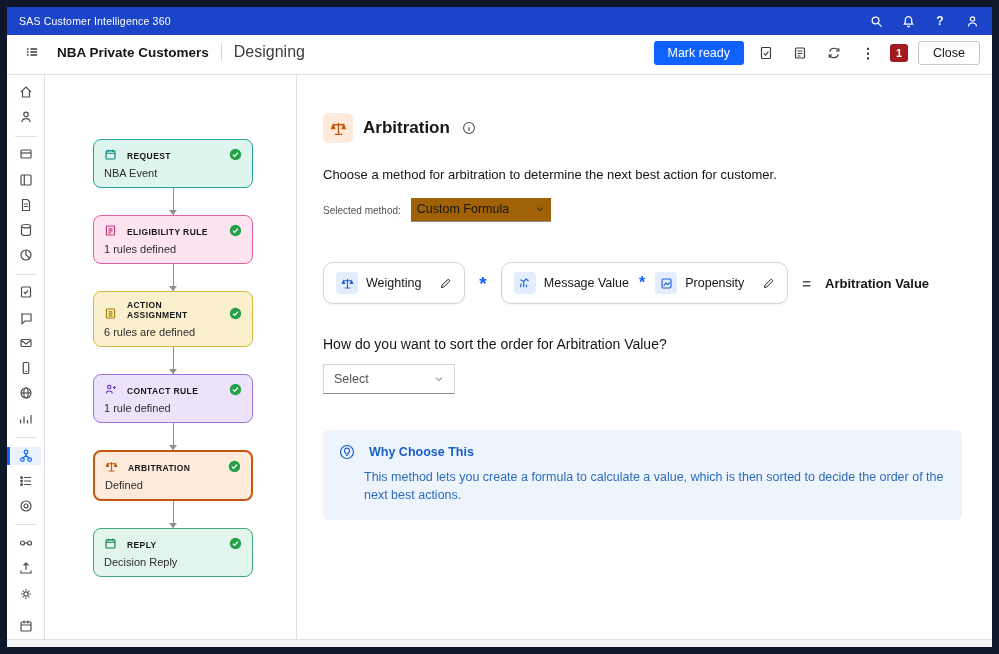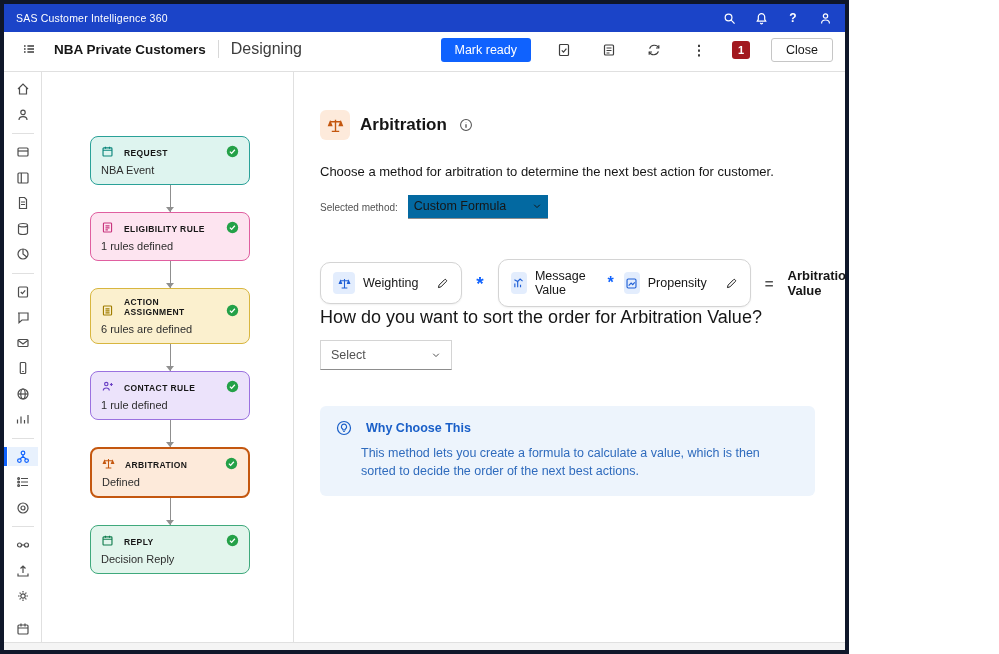--- a/index.html
+++ b/index.html
@@ -4,21 +4,21 @@
 <style>
   * { box-sizing: border-box; margin: 0; padding: 0; }
   html,body { width: 999px; height: 654px; }
   body {
     font-family: "Liberation Sans", sans-serif;
     font-size: 13px;
     color: #161616;
     background: #ffffff;
     overflow: hidden;
   }
-  .app { width: 849px; height: 654px; display: flex; flex-direction: column; border: 4px solid #0f172a; }
+  .app { width: 999px; height: 654px; display: flex; flex-direction: column; border: 7px solid #0f172a; }
 
   
   .topbar {
     height: 28px; background: #1b44c8; color: #fff;
     display: flex; align-items: center; justify-content: space-between;
     padding: 0 12px; flex: 0 0 auto;
   }
   .topbar-title { font-size: 10.5px; letter-spacing: .2px; }
   .topbar-right { display: flex; align-items: center; gap: 16px; }
   .tb-icon { display: inline-flex; width: 16px; height: 16px; align-items: center; justify-content: center; cursor: pointer; }
@@ -29,21 +29,21 @@
   .toolbar {
     height: 40px; background: #fff; border-bottom: 1px solid #e0e0e0;
     display: flex; align-items: flex-end; padding: 9px 12px; flex: 0 0 auto;
   }
   .toolbar-left { display: flex; align-items: center; gap: 12px; }
   .menu-btn { width: 26px; height: 26px; display: flex; align-items: center; justify-content: center; cursor: pointer; border-radius: 3px; }
   .menu-btn svg { stroke: #3d3d3d; fill: none; stroke-width: 1.3; }
   .doc-title { font-size: 13.5px; font-weight: bold; }
   .vdiv { width: 1px; height: 18px; background: #d8d8d8; }
   .doc-mode { font-size: 16px; color: #3d3d3d; }
-  .toolbar-right { margin-left: auto; display: flex; align-items: center; gap: 21px; }
+  .toolbar-right { margin-left: auto; display: flex; align-items: center; gap: 10px; }
   .btn-primary {
     background: #0f62fe; color: #fff; border: none; border-radius: 3px;
     font-size: 12.5px; padding: 5px 14px; cursor: pointer; font-family: inherit;
   }
   .icon-btn { width: 24px; height: 24px; display: flex; align-items: center; justify-content: center; cursor: pointer; border-radius: 3px; }
   .icon-btn svg { stroke: #3d3d3d; fill: none; stroke-width: 1.2; }
   .kebab { font-size: 14px; font-weight: bold; color: #3d3d3d; letter-spacing: 0; }
   .badge {
     min-width: 18px; height: 18px; background: #a2191f; color: #fff;
     border-radius: 3px; font-size: 11px; font-weight: bold;
@@ -103,42 +103,42 @@
   }
   .panel-title { font-size: 17px; font-weight: bold; }
   .info-i { display: inline-flex; margin-left: 2px; cursor: pointer; }
   .panel-desc { margin-top: 24px; font-size: 13px; }
 
   .method-row { margin-top: 16px; display: flex; align-items: center; gap: 10px; }
   .method-label { font-size: 10px; color: #525252; }
   .select-underline {
     display: inline-flex; align-items: center; gap: 26px;
     border-bottom: 1px solid #8d8d8d; padding: 4px 6px 5px 6px;
-    font-size: 12.5px; cursor: pointer; background: #0369a1;
+    font-size: 12.5px; cursor: pointer; background: #a16207;
   }
   .chev { display: inline-flex; }
 
   .formula { margin-top: 40px; display: flex; align-items: center; gap: 14px; }
   .f-card {
     display: flex; align-items: center; gap: 8px;
     border: 1px solid #d4d4d4; border-radius: 10px; background: #fff;
     padding: 9px 12px; box-shadow: 0 1px 2px rgba(0,0,0,.06);
   }
   .chip {
     width: 22px; height: 22px; border-radius: 4px; background: #e3edfd;
     display: flex; align-items: center; justify-content: center;
   }
   .f-label { font-size: 12.5px; }
   .pencil { display: inline-flex; margin-left: 10px; cursor: pointer; }
   .star-op { color: #0f62fe; font-size: 19px; font-weight: bold; line-height: 1; }
   .star-op.inner { font-size: 16px; margin: 0 2px; }
   .equals { color: #525252; font-size: 15px; font-weight: bold; }
   .f-result { font-size: 13px; font-weight: bold; }
 
-  .sort-q { font-size: 18px; }
+  .sort-q { margin-top: 32px; font-size: 14px; }
   .sort-select {
     margin-top: 12px; width: 132px; display: flex; align-items: center; justify-content: space-between;
     border: 1px solid #d4d4d4; border-bottom: 1px solid #8d8d8d;
     padding: 7px 10px; font-size: 12.5px; color: #525252; cursor: pointer; background: #fff;
   }
 
   .info-box {
     margin-top: 36px; background: #edf4fc; border-radius: 6px;
     padding: 14px 18px 16px 16px; max-width: 648px;
   }

